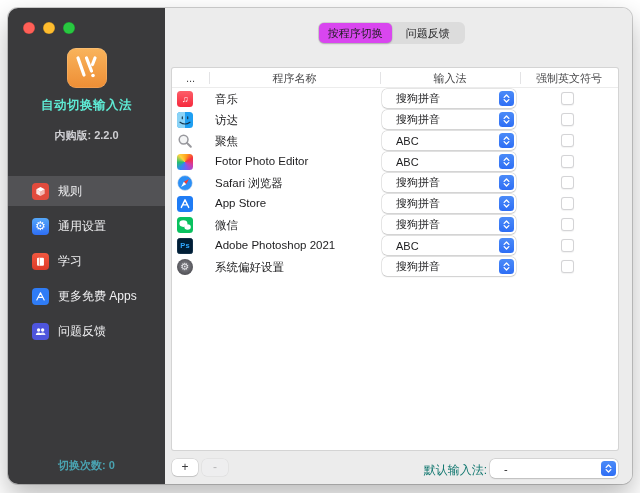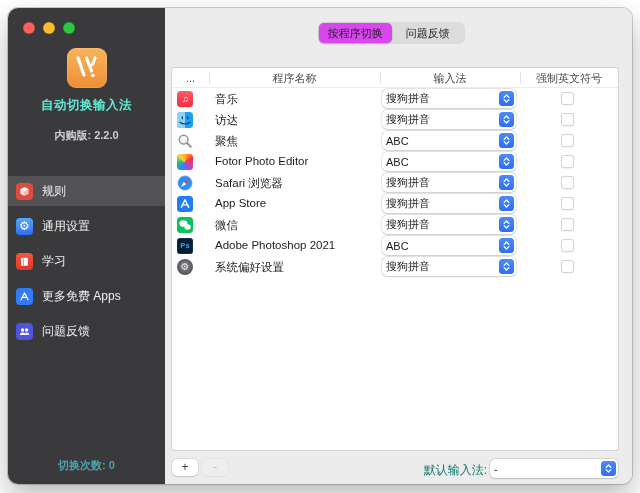--- a/index.html
+++ b/index.html
@@ -7,21 +7,21 @@
   .window { position:absolute; left:8px; top:8px; width:624px; height:476px; border-radius:10px; overflow:hidden; box-shadow:0 0 0 1px rgba(0,0,0,0.18), 0 12px 28px rgba(0,0,0,0.28); }
 
   
   .sidebar { position:absolute; left:0; top:0; width:157px; height:100%; background:#3a3a3c; }
   .traffic { position:absolute; left:15px; top:14px; display:flex; gap:8px; }
   .tl { width:12px; height:12px; border-radius:50%; box-shadow:inset 0 0 0 0.5px rgba(0,0,0,0.25); }
   .tl.red{background:#ff5f57;} .tl.yellow{background:#febc2e;} .tl.green{background:#28c840;}
   .app-logo { position:absolute; left:59px; top:40px; width:40px; height:40px; border-radius:9px; background:linear-gradient(180deg,#f9b45c,#ee8e35); box-shadow:inset 0 0 0 0.5px rgba(255,255,255,0.25); }
   .app-title { position:absolute; left:0; top:89px; width:157px; text-align:center; color:#5eead4; font-size:12.5px; font-weight:bold; letter-spacing:0.5px; }
   .app-version { position:absolute; left:0; top:108px; width:157px; text-align:center; color:#cfcfd3; font-size:11px; font-weight:bold;margin-top:12px; }
-  .side-item { position:absolute; left:0; width:157px; height:30px; display:flex; align-items:center; padding-left:8px; cursor:default; }
+  .side-item { position:absolute; left:0; width:157px; height:30px; display:flex; align-items:center; padding-left:24px; cursor:default; }
   .side-item.sel { background:#525255; }
   .sicon { width:17px; height:17px; border-radius:4px; display:flex; align-items:center; justify-content:center; flex:none; }
   .side-label { margin-left:9px; color:#f0f0f2; font-size:12px; }
   .icon-cube { background:#e14b3d; }
   .icon-gear { background:linear-gradient(180deg,#55a7f9,#2e6ef5); color:#fff; font-size:12px; line-height:1; }
   .icon-book { background:linear-gradient(180deg,#f1573f,#df3a28); }
   .icon-astore { background:#2f7cf6; }
   .icon-people { background:#4e55dd; }
   .switch-count { position:absolute; left:0; top:450px; width:157px; text-align:center; color:#4aa3b1; font-size:11px;font-weight:bold; }
 
@@ -37,21 +37,21 @@
   .th.c0{left:0;width:37px;} .th.c1{left:37px;width:171px;} .th.c2{left:208px;width:140px;} .th.c3{left:348px;width:98px;}
   .vsep { position:absolute; top:4px; width:1px; height:12px; background:#e3e3e5; }
   .vsep.s0{left:37px;} .vsep.s1{left:208px;} .vsep.s2{left:348px;}
 
   .tbody { position:absolute; left:0; top:20px; width:100%; }
   .trow { position:relative; width:100%; height:21px; }
   .ai { position:absolute; left:5px; top:2.5px; width:16px; height:16px; border-radius:3.5px; display:flex; align-items:center; justify-content:center; overflow:hidden; }
   .ai.round { border-radius:50%; }
   .aname { position:absolute; left:43px; top:4px; font-size:11.5px; color:#1d1d1f; white-space:nowrap; }
   .popup { position:absolute; left:210px; top:1px; width:134px; height:19px; background:#fff; border-radius:5px; box-shadow:0 0 0 0.5px rgba(0,0,0,0.16), 0 0.5px 1.5px rgba(0,0,0,0.12); display:flex; align-items:center; }
-  .popup .ptext { margin-left:4px; font-size:11px; color:#1d1d1f; }
+  .popup .ptext { margin-left:14px; font-size:11px; color:#1d1d1f; }
   .stepper { position:absolute; right:2px; top:2px; width:15px; height:15px; border-radius:3.5px; background:linear-gradient(180deg,#4b8bf8,#2e6ef5); display:flex; align-items:center; justify-content:center; }
   .checkbox { position:absolute; left:389px; top:4px; width:13px; height:13px; background:#fff; border-radius:3px; box-shadow:inset 0 0 0 1px #d4d4d6, 0 0.5px 1px rgba(0,0,0,0.05); }
 
   .mus { background:linear-gradient(180deg,#fd5e68,#f5293d); color:#fff; font-size:9px; }
   .ps  { background:#001e36; box-shadow:inset 0 0 0 0.5px #24425b; color:#30a8ff; font-size:7.5px; font-weight:bold; letter-spacing:0.2px; }
   .sysp { background:radial-gradient(circle at 50% 45%,#77777d 25%,#47474c 85%); color:#e6e6ea; font-size:10px; line-height:1; }
   .fotor { background:conic-gradient(from -40deg at 50% 50%, #ffd23f, #ff9f1c, #f5333f, #d23ca6, #7b5bf2, #2d8cf0, #27c06d, #ffd23f); }
   .ast { background:#1f7cf5; }
   .wec { background:#09c15f; }
 

